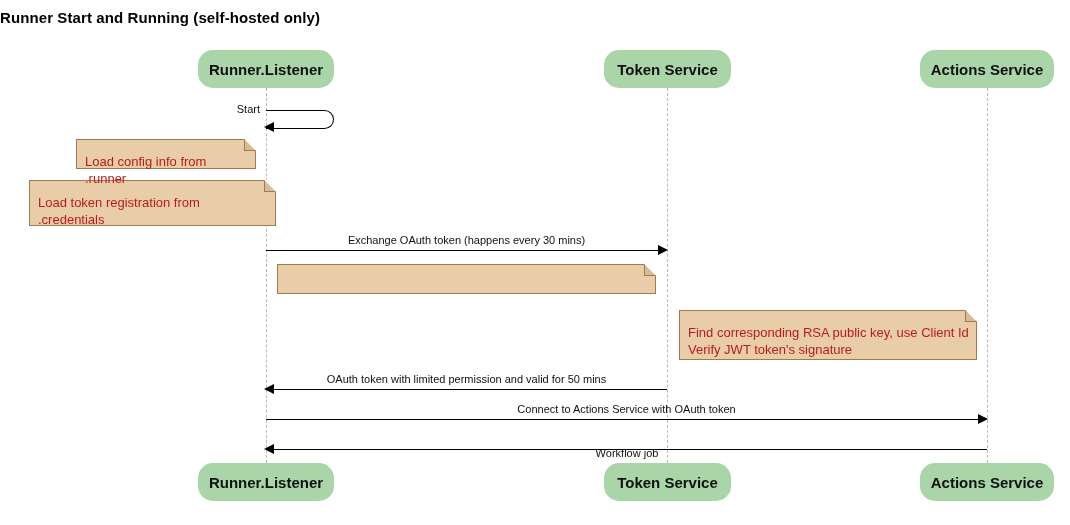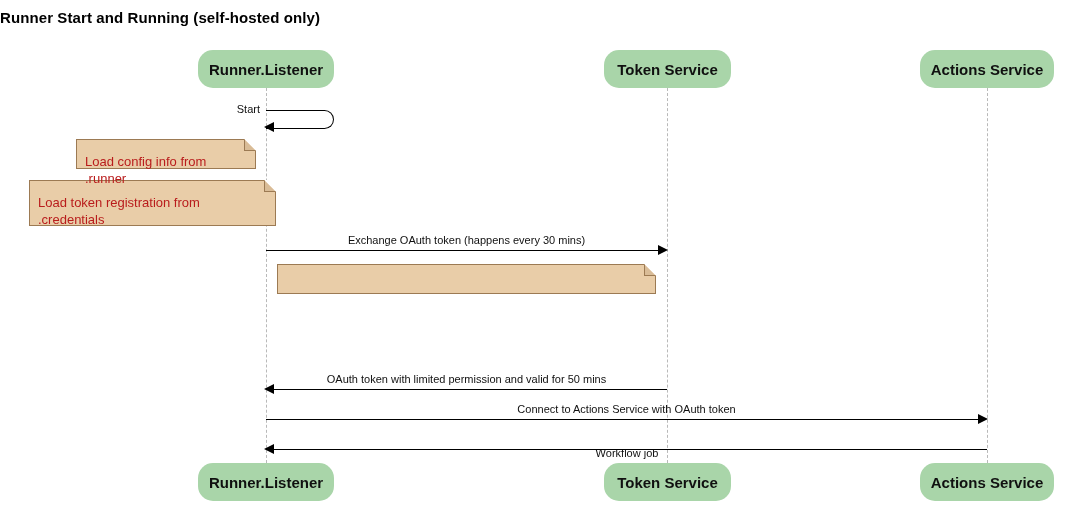--- a/index.html
+++ b/index.html
@@ -110,20 +110,26 @@
 
   <div class="msglabel" style="left:266px;top:234px;width:401px;">Exchange OAuth token (happens every 30 mins)</div>
   <div class="msgline" style="left:266px;top:250px;width:393px;"></div>
   <div class="arrowR" style="left:658px;top:245px;"></div>
 
   <div class="note" style="left:277px;top:264px;width:379px;height:30px;">
     <span class="foldmask"></span>
       <span class="fold"></span>
   </div>
 
+  <div class="note" style="left:679px;top:310px;width:298px;height:50px;">
+    <span class="foldmask"></span>
+      <span class="fold"></span>
+    <span class="ntxt">Find corresponding RSA public key, use Client Id
+Verify JWT token's signature</span>
+  </div>
 
   <div class="msglabel" style="left:266px;top:373px;width:401px;">OAuth token with limited permission and valid for 50 mins</div>
   <div class="msgline" style="left:274px;top:389px;width:393px;"></div>
   <div class="arrowL" style="left:264px;top:384px;"></div>
 
   <div class="msglabel" style="left:266px;top:403px;width:721px;">Connect to Actions Service with OAuth token</div>
   <div class="msgline" style="left:266px;top:419px;width:713px;"></div>
   <div class="arrowR" style="left:978px;top:414px;"></div>
 
   <div class="msglabel" style="left:266px;top:447px;width:722px;">Workflow job</div>

